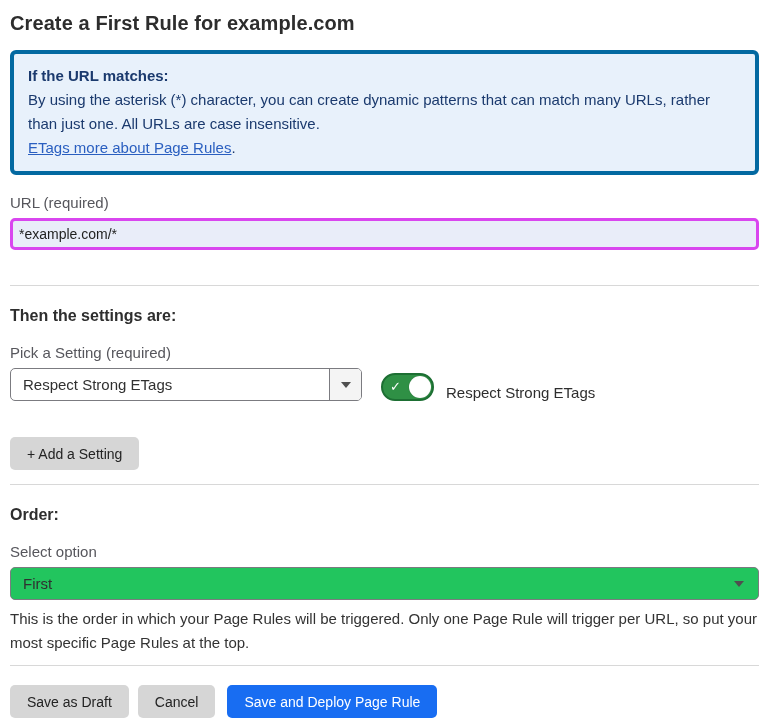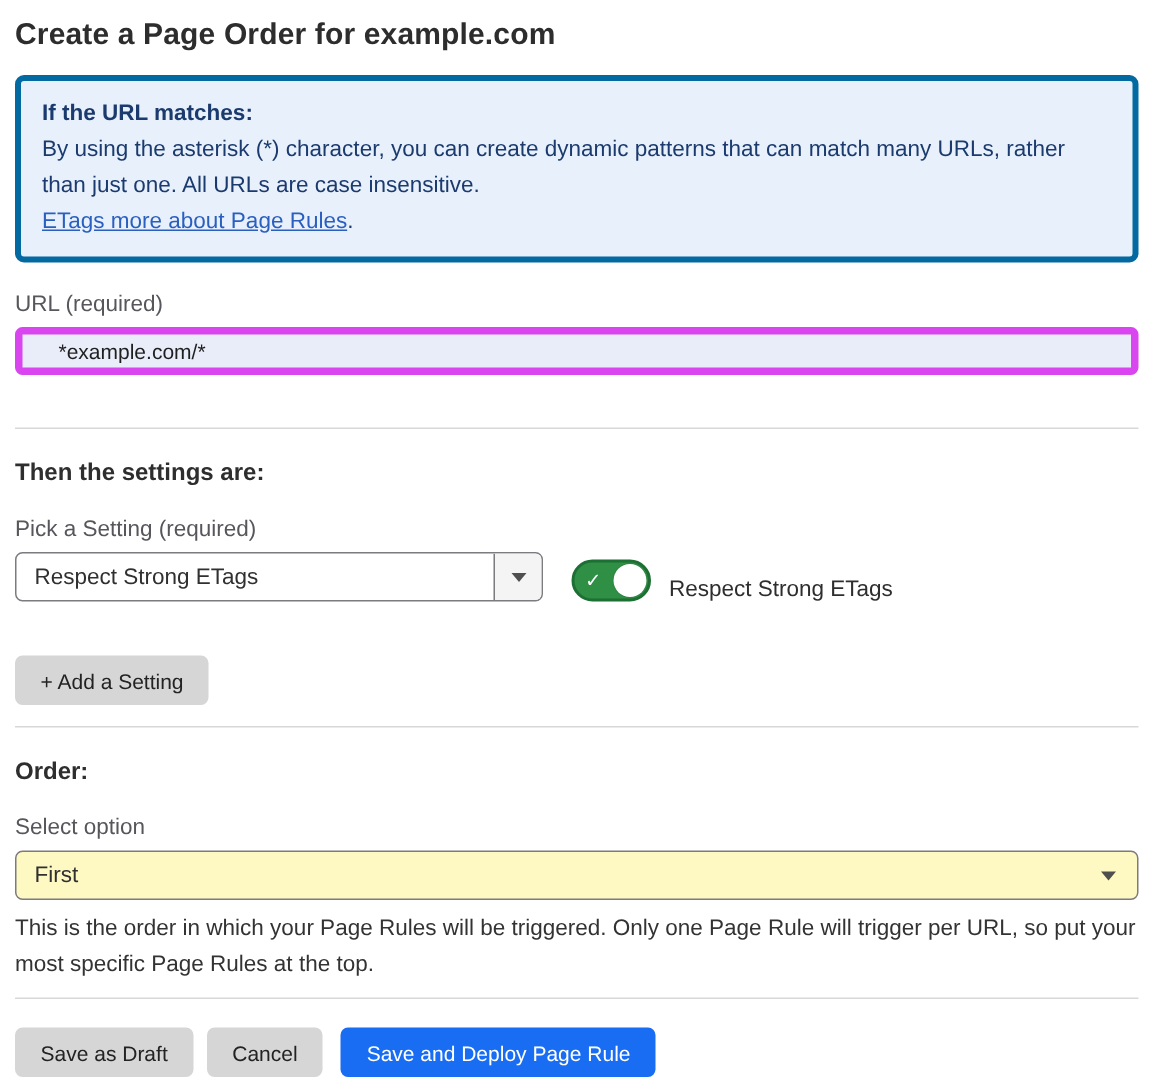--- a/index.html
+++ b/index.html
@@ -43,23 +43,23 @@
     font-size: 15px;
     color: #56565c;
     margin-top: 19px;
     margin-bottom: 7px;
   }
 
   .url-input {
     width: 749px;
     height: 32px;
     background: #e9edf9;
-    border: 5px solid #d946ef;
-    border-radius: 5px;
-    padding: 0 24px;
+    border: 3px solid #d946ef;
+    border-radius: 5px;
+    padding: 0 6px;
     font-size: 14px;
     color: #1f1f1f;
     font-family: "Liberation Sans", sans-serif;
     outline: none;
   }
 
   .divider {
     border: none;
     border-top: 1px solid #d8d8d8;
     margin-top: 35px;
@@ -166,21 +166,21 @@
     text-align: center;
   }
   .add-setting-btn { margin-top: 36px; }
 
   
   .select-full {
     width: 749px;
     height: 33px;
     border: 1px solid #7b7b80;
     border-radius: 5px;
-    background: #fef9c3;
+    background: #22c55e;
     display: flex;
     align-items: center;
     cursor: pointer;
     margin-top: 0;
   }
   .select-full .sel-value {
     flex: 1;
     padding-left: 12px;
     font-size: 15px;
     color: #303030;
@@ -205,21 +205,21 @@
     margin-top: 19px;
     gap: 9px;
   }
   .footer-row .btn-deploy { margin-left: 3px; }
 </style>
 </head>
 <body>
 
 <div class="container">
 
-  <div class="page-title">Create a Page Order for example.com</div>
+  <div class="page-title">Create a First Rule for example.com</div>
 
   <div class="info-box">
     <div class="info-heading">If the URL matches:</div>
     <div class="info-body">By using the asterisk (*) character, you can create dynamic patterns that can match many URLs, rather than just one. All URLs are case insensitive.</div>
     <div><a class="info-link">ETags more about Page Rules</a><span>.</span></div>
   </div>
 
   <div class="field-label">URL (required)</div>
   <input class="url-input" type="text" value="*example.com/*" style="">
 

